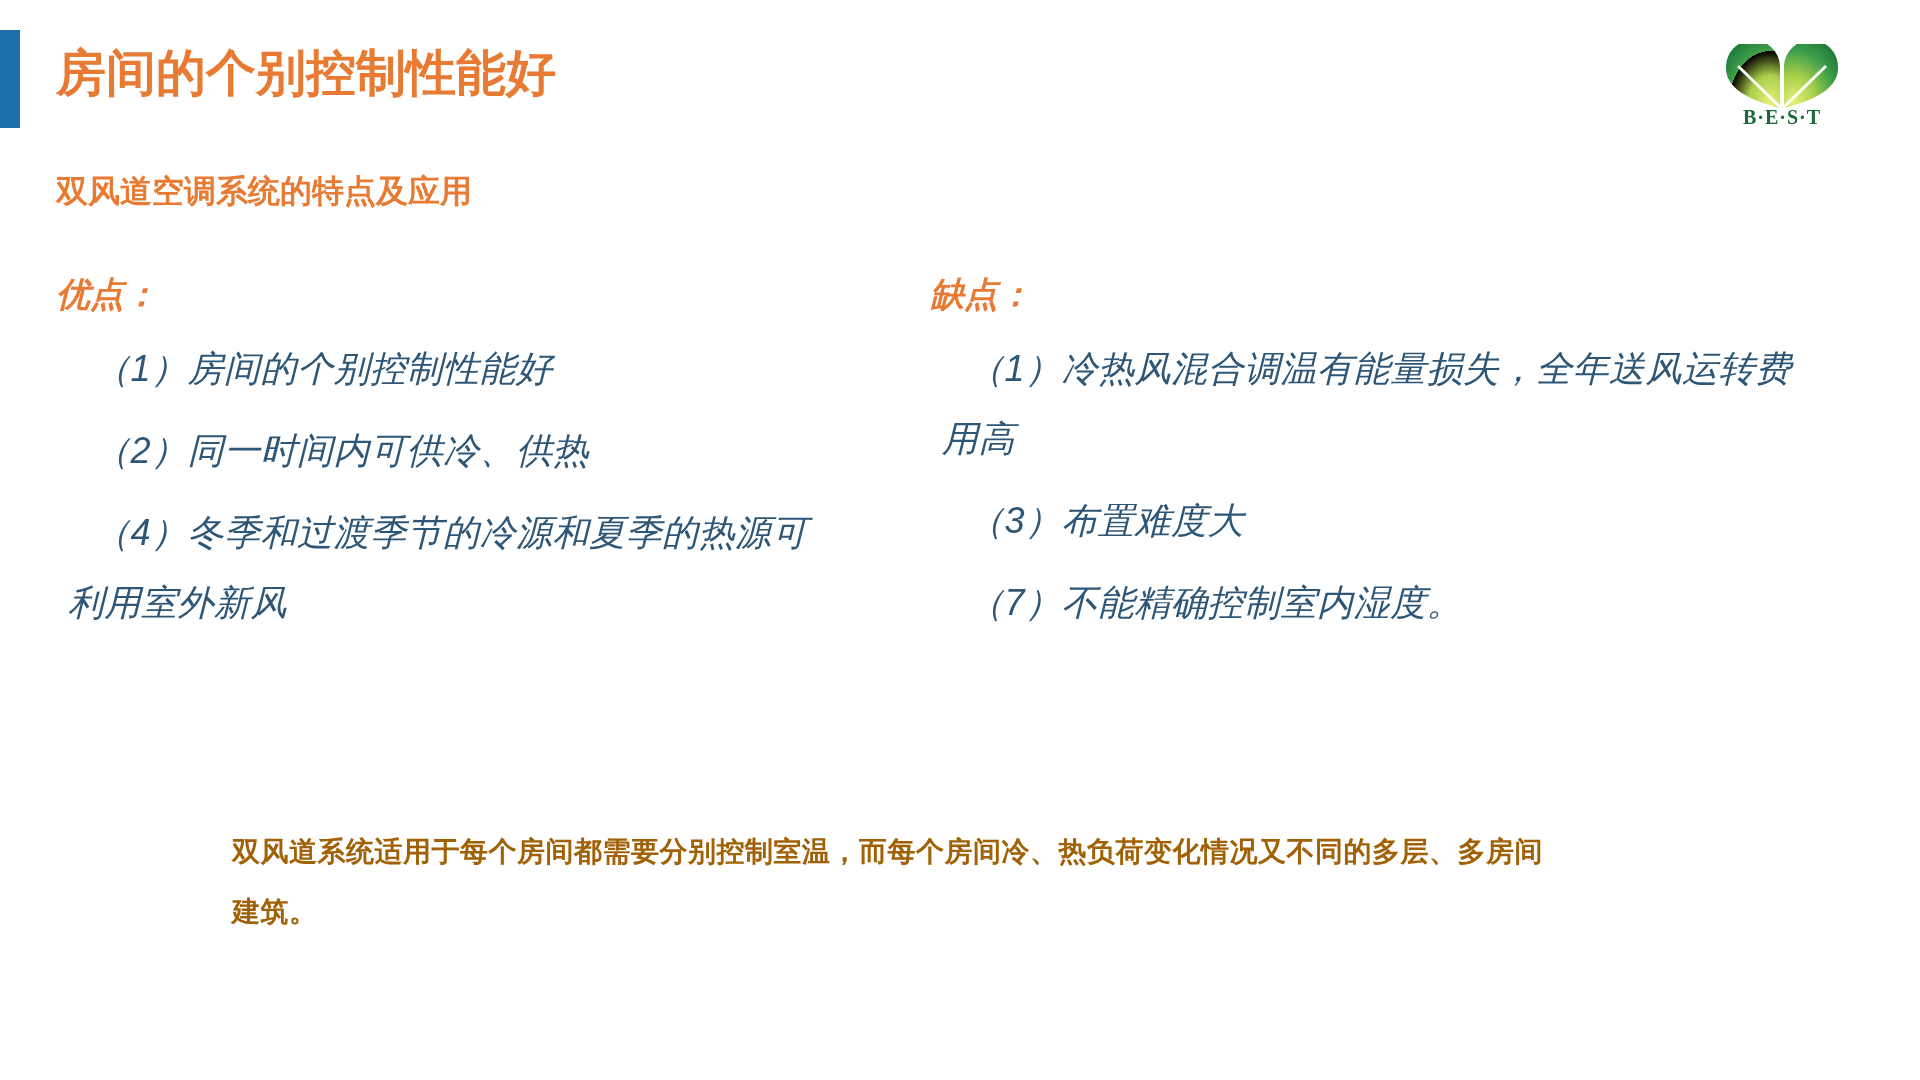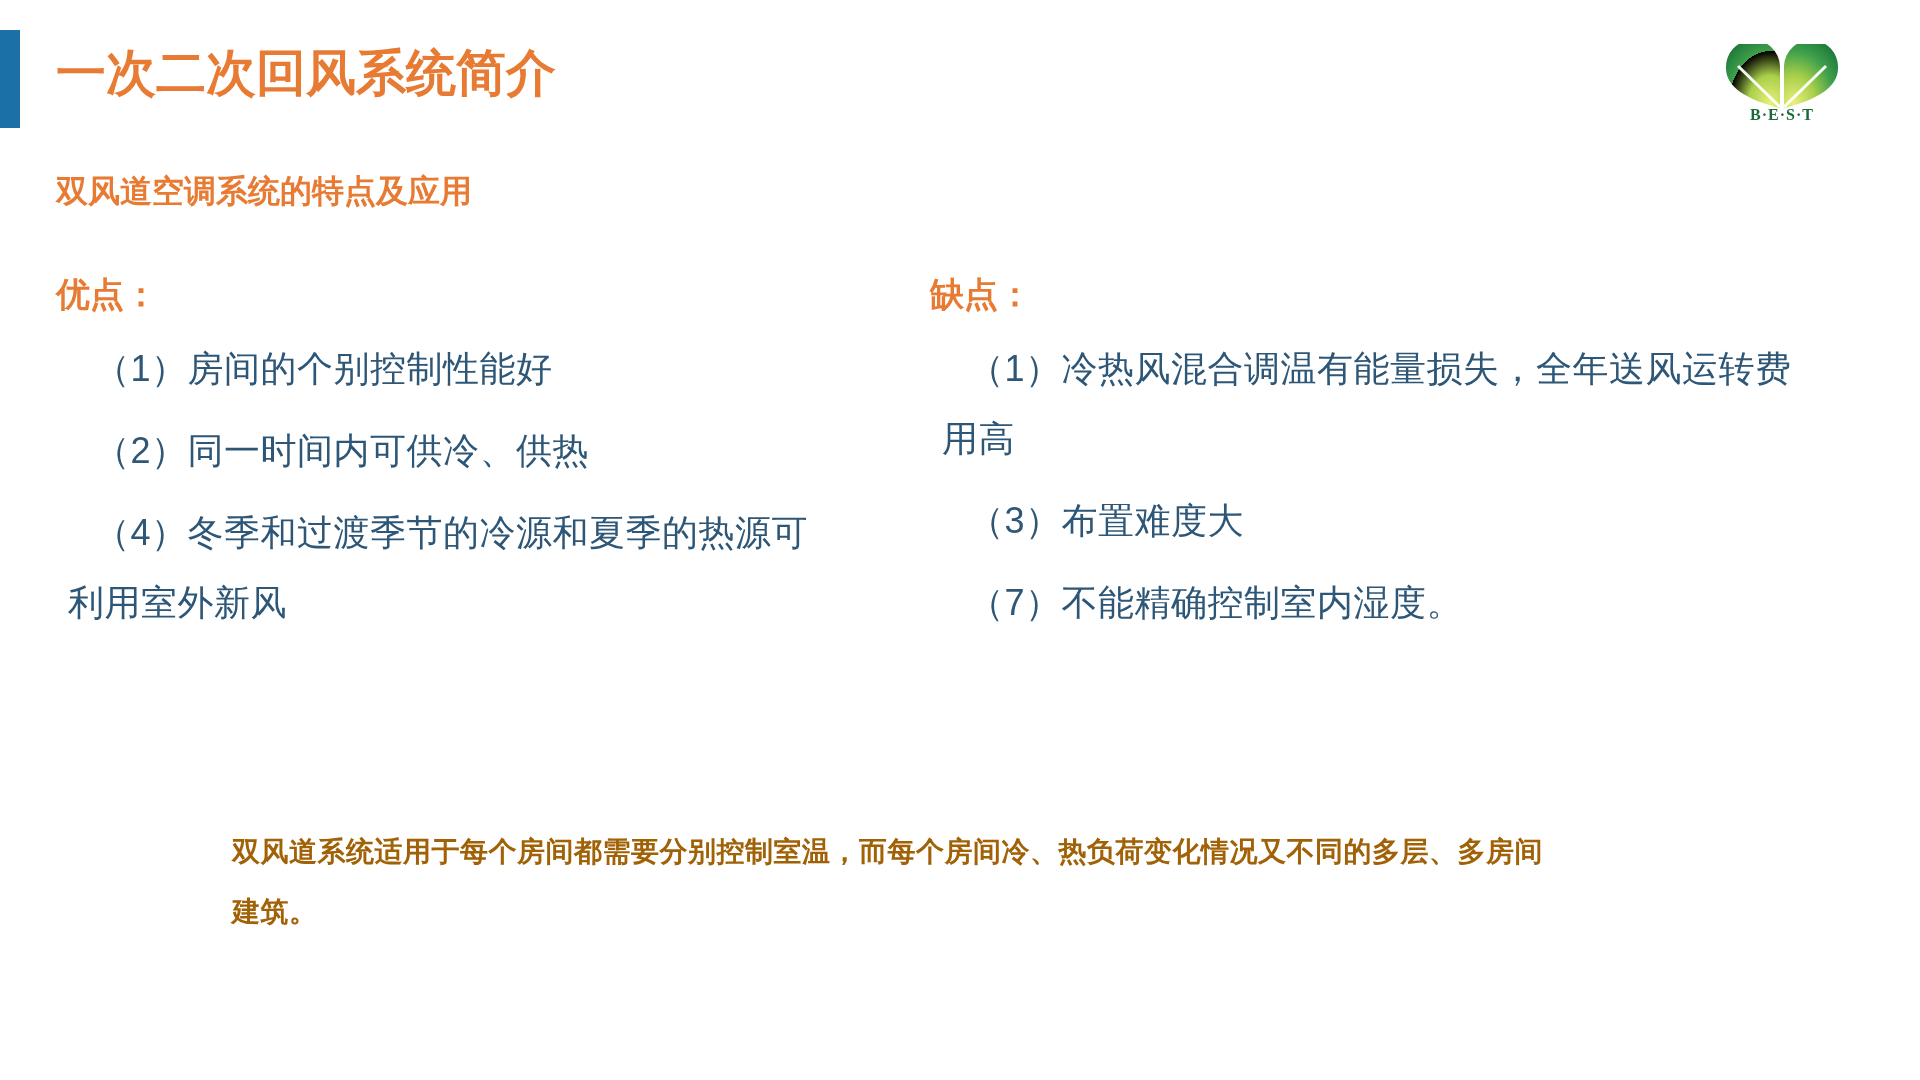--- a/index.html
+++ b/index.html
@@ -52,41 +52,42 @@
     height: 90px;
   }
   #logo svg { display: block; }
   #logo-text {
     position: absolute;
     left: 0;
     top: 62px;
     width: 120px;
     text-align: center;
     font-family: "Liberation Serif", "DejaVu Serif", serif;
-    font-size: 16px;
+    font-size: 20px;
     font-weight: bold;
     color: #1B6B3A;
     letter-spacing: 1px;
   }
 
   
   #subtitle {
     position: absolute;
     left: 56px;
     top: 170px;
     font-size: 32px;
     font-weight: bold;
     color: #E87B33;
     white-space: nowrap;
   }
 
   
   .column {
     position: absolute;
     top: 272px;
+    font-style: italic;
   }
   #col-pros { left: 56px;  width: 800px; }
   #col-cons { left: 930px; width: 890px; }
 
   .col-heading {
     font-size: 34px;
     font-weight: bold;
     color: #E87B33;
     margin: 0 0 18px 0;
     line-height: 44px;
@@ -121,21 +122,21 @@
     letter-spacing: 0.5px;
   }
 </style>
 </head>
 <body>
 
 <div id="slide">
 
   <div id="accent-bar"></div>
 
-  <div id="slide-title">一次二次回风系统简介</div>
+  <div id="slide-title">房间的个别控制性能好</div>
 
   <div id="logo">
     <svg width="120" height="66" viewBox="0 0 120 66">
       <defs>
         <radialGradient id="leafGradL" cx="82%" cy="92%" r="105%">
           <stop offset="0%" stop-color="#E8F07A"></stop>
           <stop offset="38%" stop-color="#A8CF4A"></stop>
           <stop offset="72%" stop-color="#48A css"></stop>
           <stop offset="72%" stop-color="#3FA04B"></stop>
           <stop offset="100%" stop-color="#1E7A3A"></stop>

